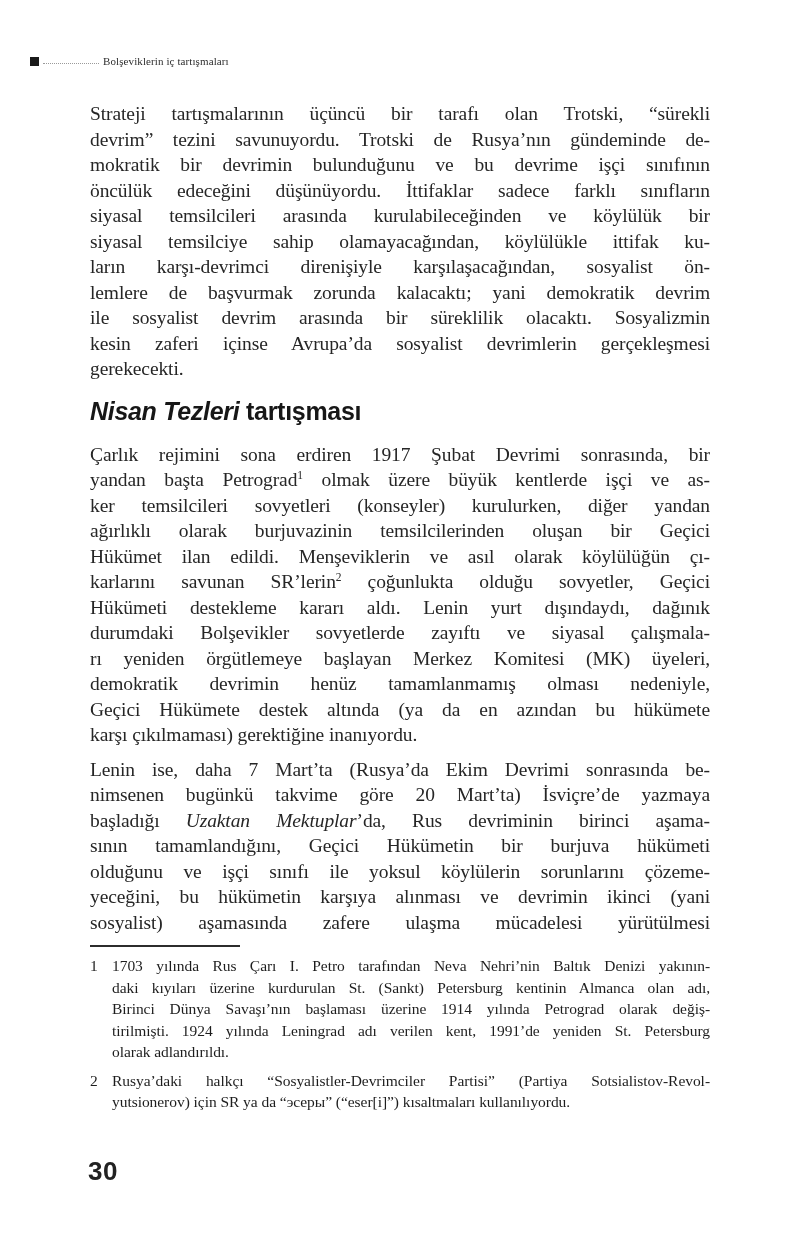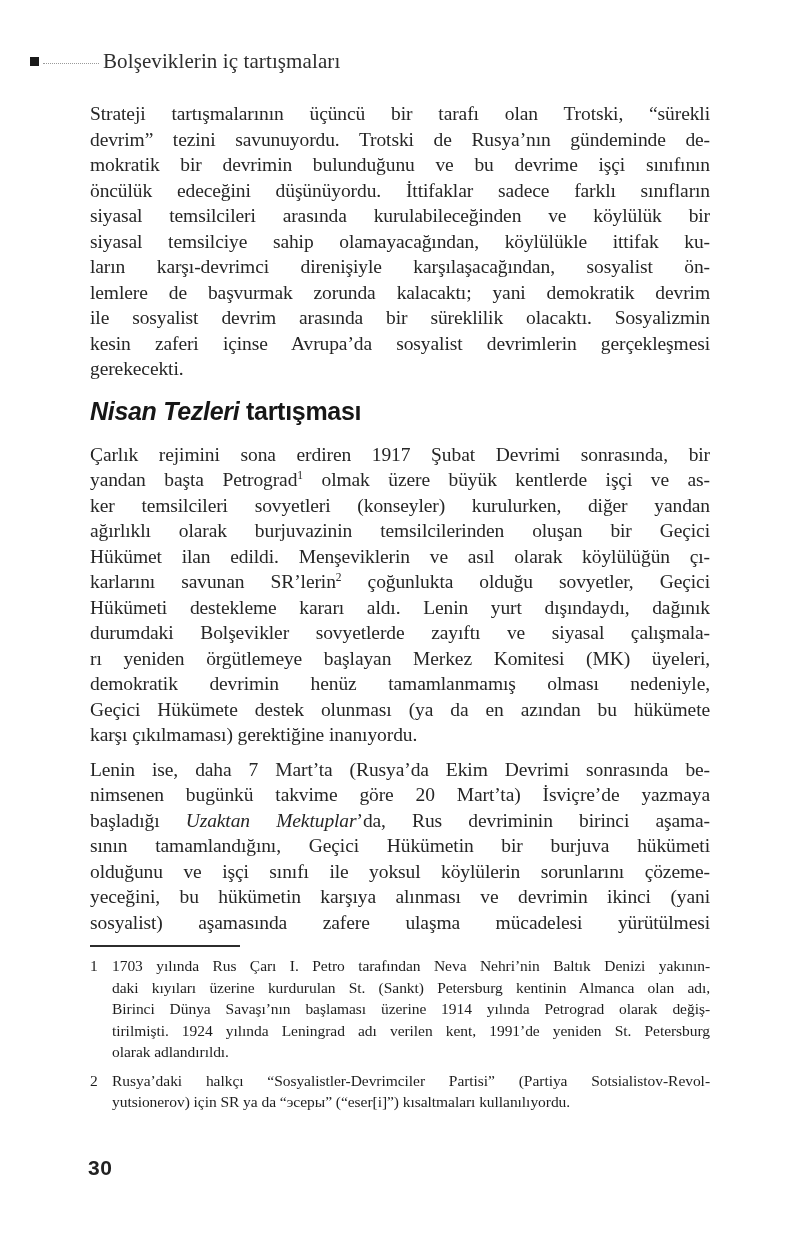--- a/index.html
+++ b/index.html
@@ -27,21 +27,21 @@
   }
   .header-dots {
     width: 56px;
     border-bottom: 1px dotted #9a9a9a;
     height: 1px;
     margin-right: 4px;
     margin-top: 3px;
     flex: 0 0 auto;
   }
   .header-title {
-    font-size: 21px;
+    font-size: 11px;
     color: #2e2e2e;
     letter-spacing: 0.1px;
     white-space: nowrap;
   }
   
   .para {
     margin: 0 88px 0 90px;
     font-size: 19.5px;
     line-height: 25.5px;
     letter-spacing: -0.1px;
@@ -88,21 +88,21 @@
   .footnote + .footnote { margin-top: 7px; }
   .fn-num { position: absolute; left: 0; top: 0; }
   .footnote .line { text-align: justify; text-align-last: justify; }
   .footnote .line.last { text-align-last: left; }
   
   .page-number {
     position: absolute;
     left: 88px;
     top: 1156px;
     font-family: "Liberation Sans", sans-serif;
-    font-size: 21px;
+    font-size: 26px;
     font-weight: bold;
     letter-spacing: 0.5px;
     color: #222222;
   }
 </style>
 </head>
 <body>
 
 <div class="page">
 
@@ -132,21 +132,21 @@
       <div class="line"><span>Çarlık rejimini sona erdiren 1917 Şubat Devrimi sonrasında, bir</span></div>
       <div class="line"><span>yandan başta Petrograd</span><sup>1</sup><span> olmak üzere büyük kentlerde işçi ve as-</span></div>
       <div class="line"><span>ker temsilcileri sovyetleri (konseyler) kurulurken, diğer yandan</span></div>
       <div class="line"><span>ağırlıklı olarak burjuvazinin temsilcilerinden oluşan bir Geçici</span></div>
       <div class="line"><span>Hükümet ilan edildi. Menşeviklerin ve asıl olarak köylülüğün çı-</span></div>
       <div class="line"><span>karlarını savunan SR’lerin</span><sup>2</sup><span> çoğunlukta olduğu sovyetler, Geçici</span></div>
       <div class="line"><span>Hükümeti destekleme kararı aldı. Lenin yurt dışındaydı, dağınık</span></div>
       <div class="line"><span>durumdaki Bolşevikler sovyetlerde zayıftı ve siyasal çalışmala-</span></div>
       <div class="line"><span>rı yeniden örgütlemeye başlayan Merkez Komitesi (MK) üyeleri,</span></div>
       <div class="line"><span>demokratik devrimin henüz tamamlanmamış olması nedeniyle,</span></div>
-      <div class="line"><span>Geçici Hükümete destek olunması (ya da en azından bu hükümete</span></div>
+      <div class="line"><span>Geçici Hükümete destek altında (ya da en azından bu hükümete</span></div>
       <div class="line last"><span>karşı çıkılmaması) gerektiğine inanıyordu.</span></div>
     </div>
 
   <div class="para para-3">
       <div class="line"><span>Lenin ise, daha 7 Mart’ta (Rusya’da Ekim Devrimi sonrasında be-</span></div>
       <div class="line"><span>nimsenen bugünkü takvime göre 20 Mart’ta) İsviçre’de yazmaya</span></div>
       <div class="line"><span>başladığı </span><i>Uzaktan Mektuplar</i><span>’da, Rus devriminin birinci aşama-</span></div>
       <div class="line"><span>sının tamamlandığını, Geçici Hükümetin bir burjuva hükümeti</span></div>
       <div class="line"><span>olduğunu ve işçi sınıfı ile yoksul köylülerin sorunlarını çözeme-</span></div>
       <div class="line"><span>yeceğini, bu hükümetin karşıya alınması ve devrimin ikinci (yani</span></div>

